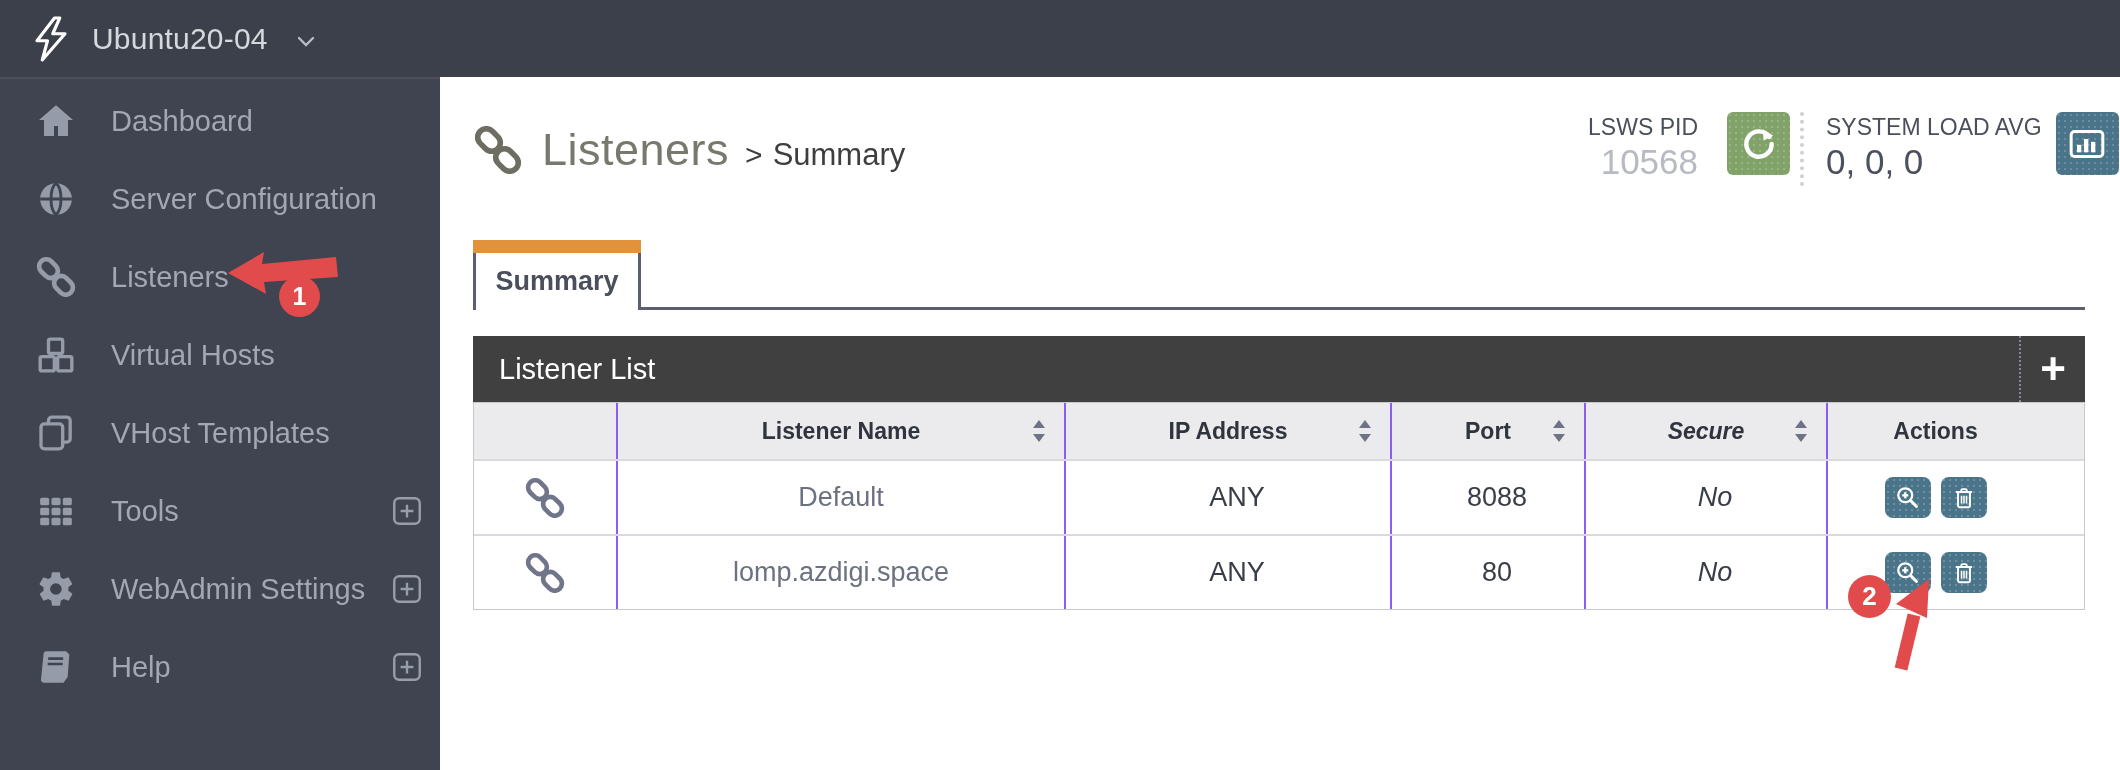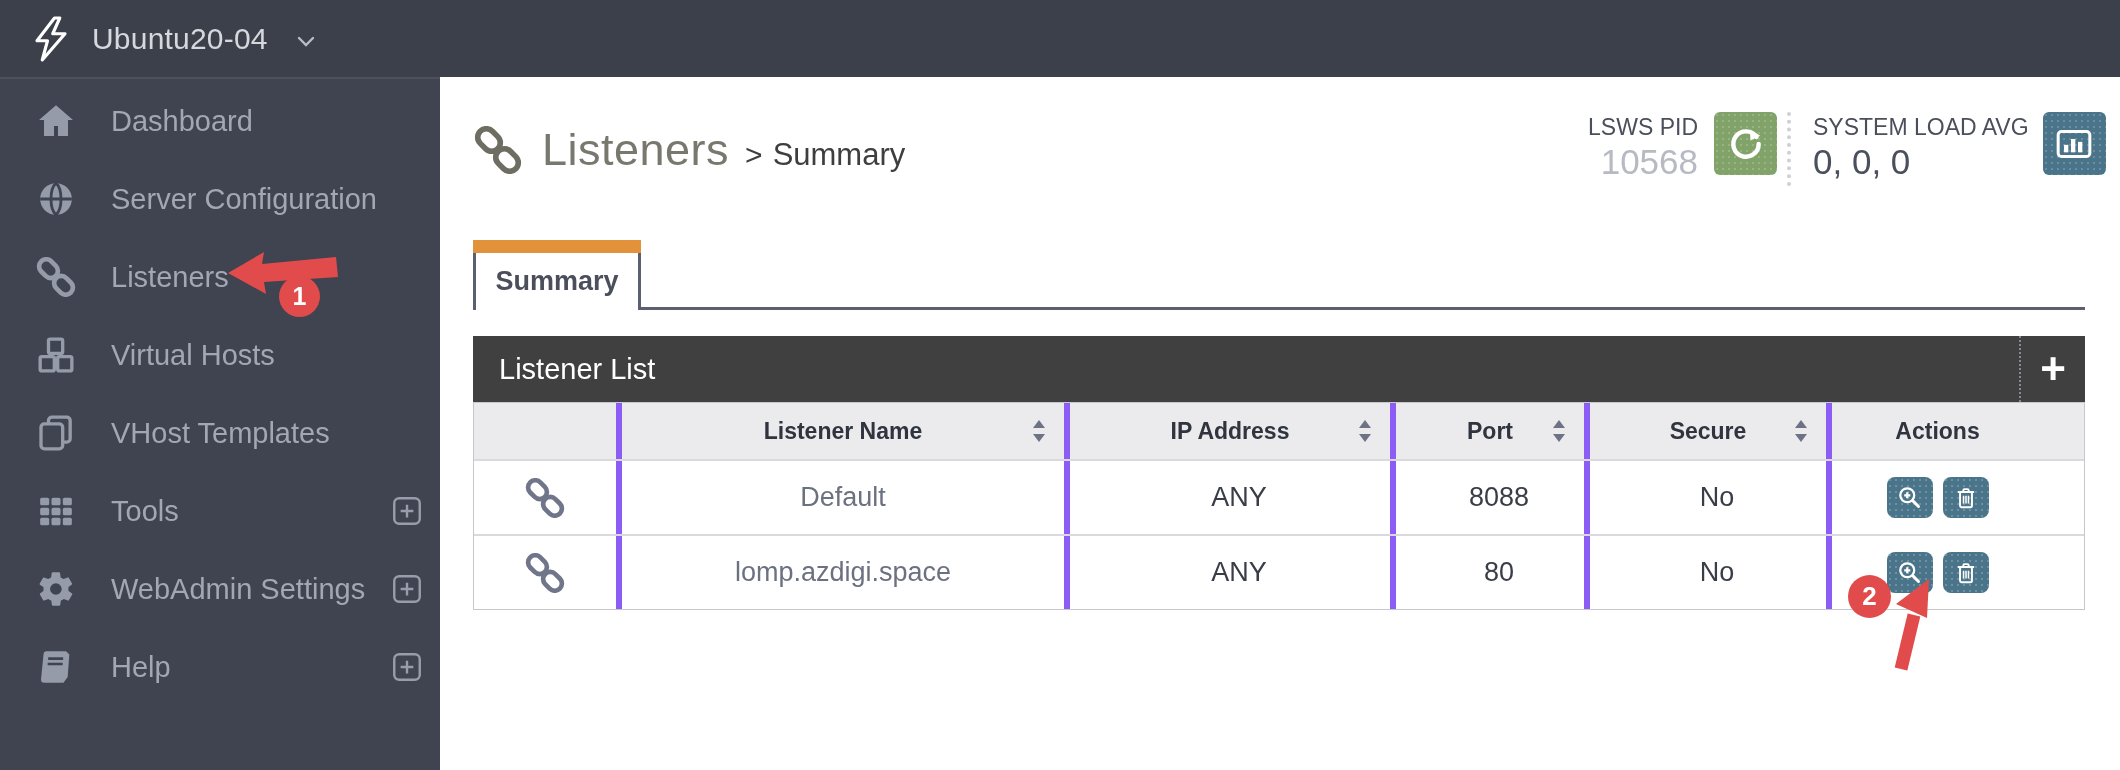--- a/index.html
+++ b/index.html
@@ -31,21 +31,21 @@
   .ph-icon{position:absolute;left:474px;top:126px;width:48px;height:48px;color:#6d6d62;}
   .ph-text{position:absolute;left:542px;top:108px;height:84px;display:flex;align-items:baseline;white-space:nowrap;}
   .ph-title{font-size:45px;color:#78786e;font-weight:400;letter-spacing:.5px;align-self:center;}
   .ph-sep{font-size:30px;color:#3e3e3e;margin:0 10px 0 16px;align-self:center;padding-top:10px;}
   .ph-sub{font-size:31px;color:#3e3e3e;align-self:center;padding-top:10px;}
   
   .stats{position:absolute;left:1588px;top:112px;display:flex;align-items:flex-start;}
   .stat-col{display:flex;flex-direction:column;}
   .stat-label{font-size:23px;color:#4a4f5b;line-height:30px;white-space:nowrap;}
   .stat-value{font-size:35px;line-height:40px;}
-  .pid-col{width:110px;text-align:right;margin-right:16px;}
+  .pid-col{width:110px;text-align:right;margin-right:29px;}
   .pid-value{color:#b7bac2;}
   .load-col{text-align:left;margin-right:14px;min-width:196px;}
   .load-value{color:#4b505d;}
   .sq-btn{width:63px;height:63px;border-radius:6px;border:none;cursor:pointer;
     display:flex;align-items:center;justify-content:center;
     background-image:radial-gradient(rgba(255,255,255,.18) 1px, transparent 1.1px);
     background-size:6px 6px;}
   .btn-green{background-color:#81a36a;}
   .btn-teal{background-color:#4a7489;}
   .stat-divider{border-left:4px dotted #cdd0d6;height:74px;margin:0 22px 0 10px;}
@@ -72,27 +72,27 @@
   }
   
   .ltable{
     position:absolute;left:473px;top:402px;width:1612px;box-sizing:border-box;
     border:1px solid #c7c7cc;background:#fff;z-index:2;
   }
   .trow{display:flex;}
   .thead{background:#ebebee;height:56px;}
   .tbody-row{height:73px;border-top:2px solid #d9d9de;background:#ffffff;}
   .tcell{display:flex;align-items:center;justify-content:center;position:relative;box-sizing:border-box;}
-  .tcell + .tcell{border-left:6px solid #8b5cf6;}
+  .tcell + .tcell{border-left:2px solid #8b5cf6;}
   .thead .tcell{font-size:23px;font-weight:700;color:#30343e;}
   .c0{width:142px;flex:none;}
   .c1{width:448px;flex:none;}
   .c2{width:326px;flex:none;}
   .c3{width:194px;flex:none;}
-  .c4{width:242px;flex:none;}
+  .c4{width:242px;flex:none;font-style:italic;}
   .c5{width:217px;flex:none;}
   .sort-icon{position:absolute;right:16px;top:50%;transform:translateY(-50%);cursor:pointer;}
   .cell-name{font-size:27px;color:#6b7180;}
   .cell-val{font-size:27px;color:#393d47;padding-left:18px;}
   .row-link-icon{width:40px;height:40px;color:#70758a;}
   .act-btn{width:46px;height:41px;border:none;border-radius:8px;cursor:pointer;
     display:flex;align-items:center;justify-content:center;margin:0 5px;
     background-color:#4a7489;
     background-image:radial-gradient(rgba(255,255,255,.2) 1px, transparent 1.1px);
     background-size:6px 6px;}

